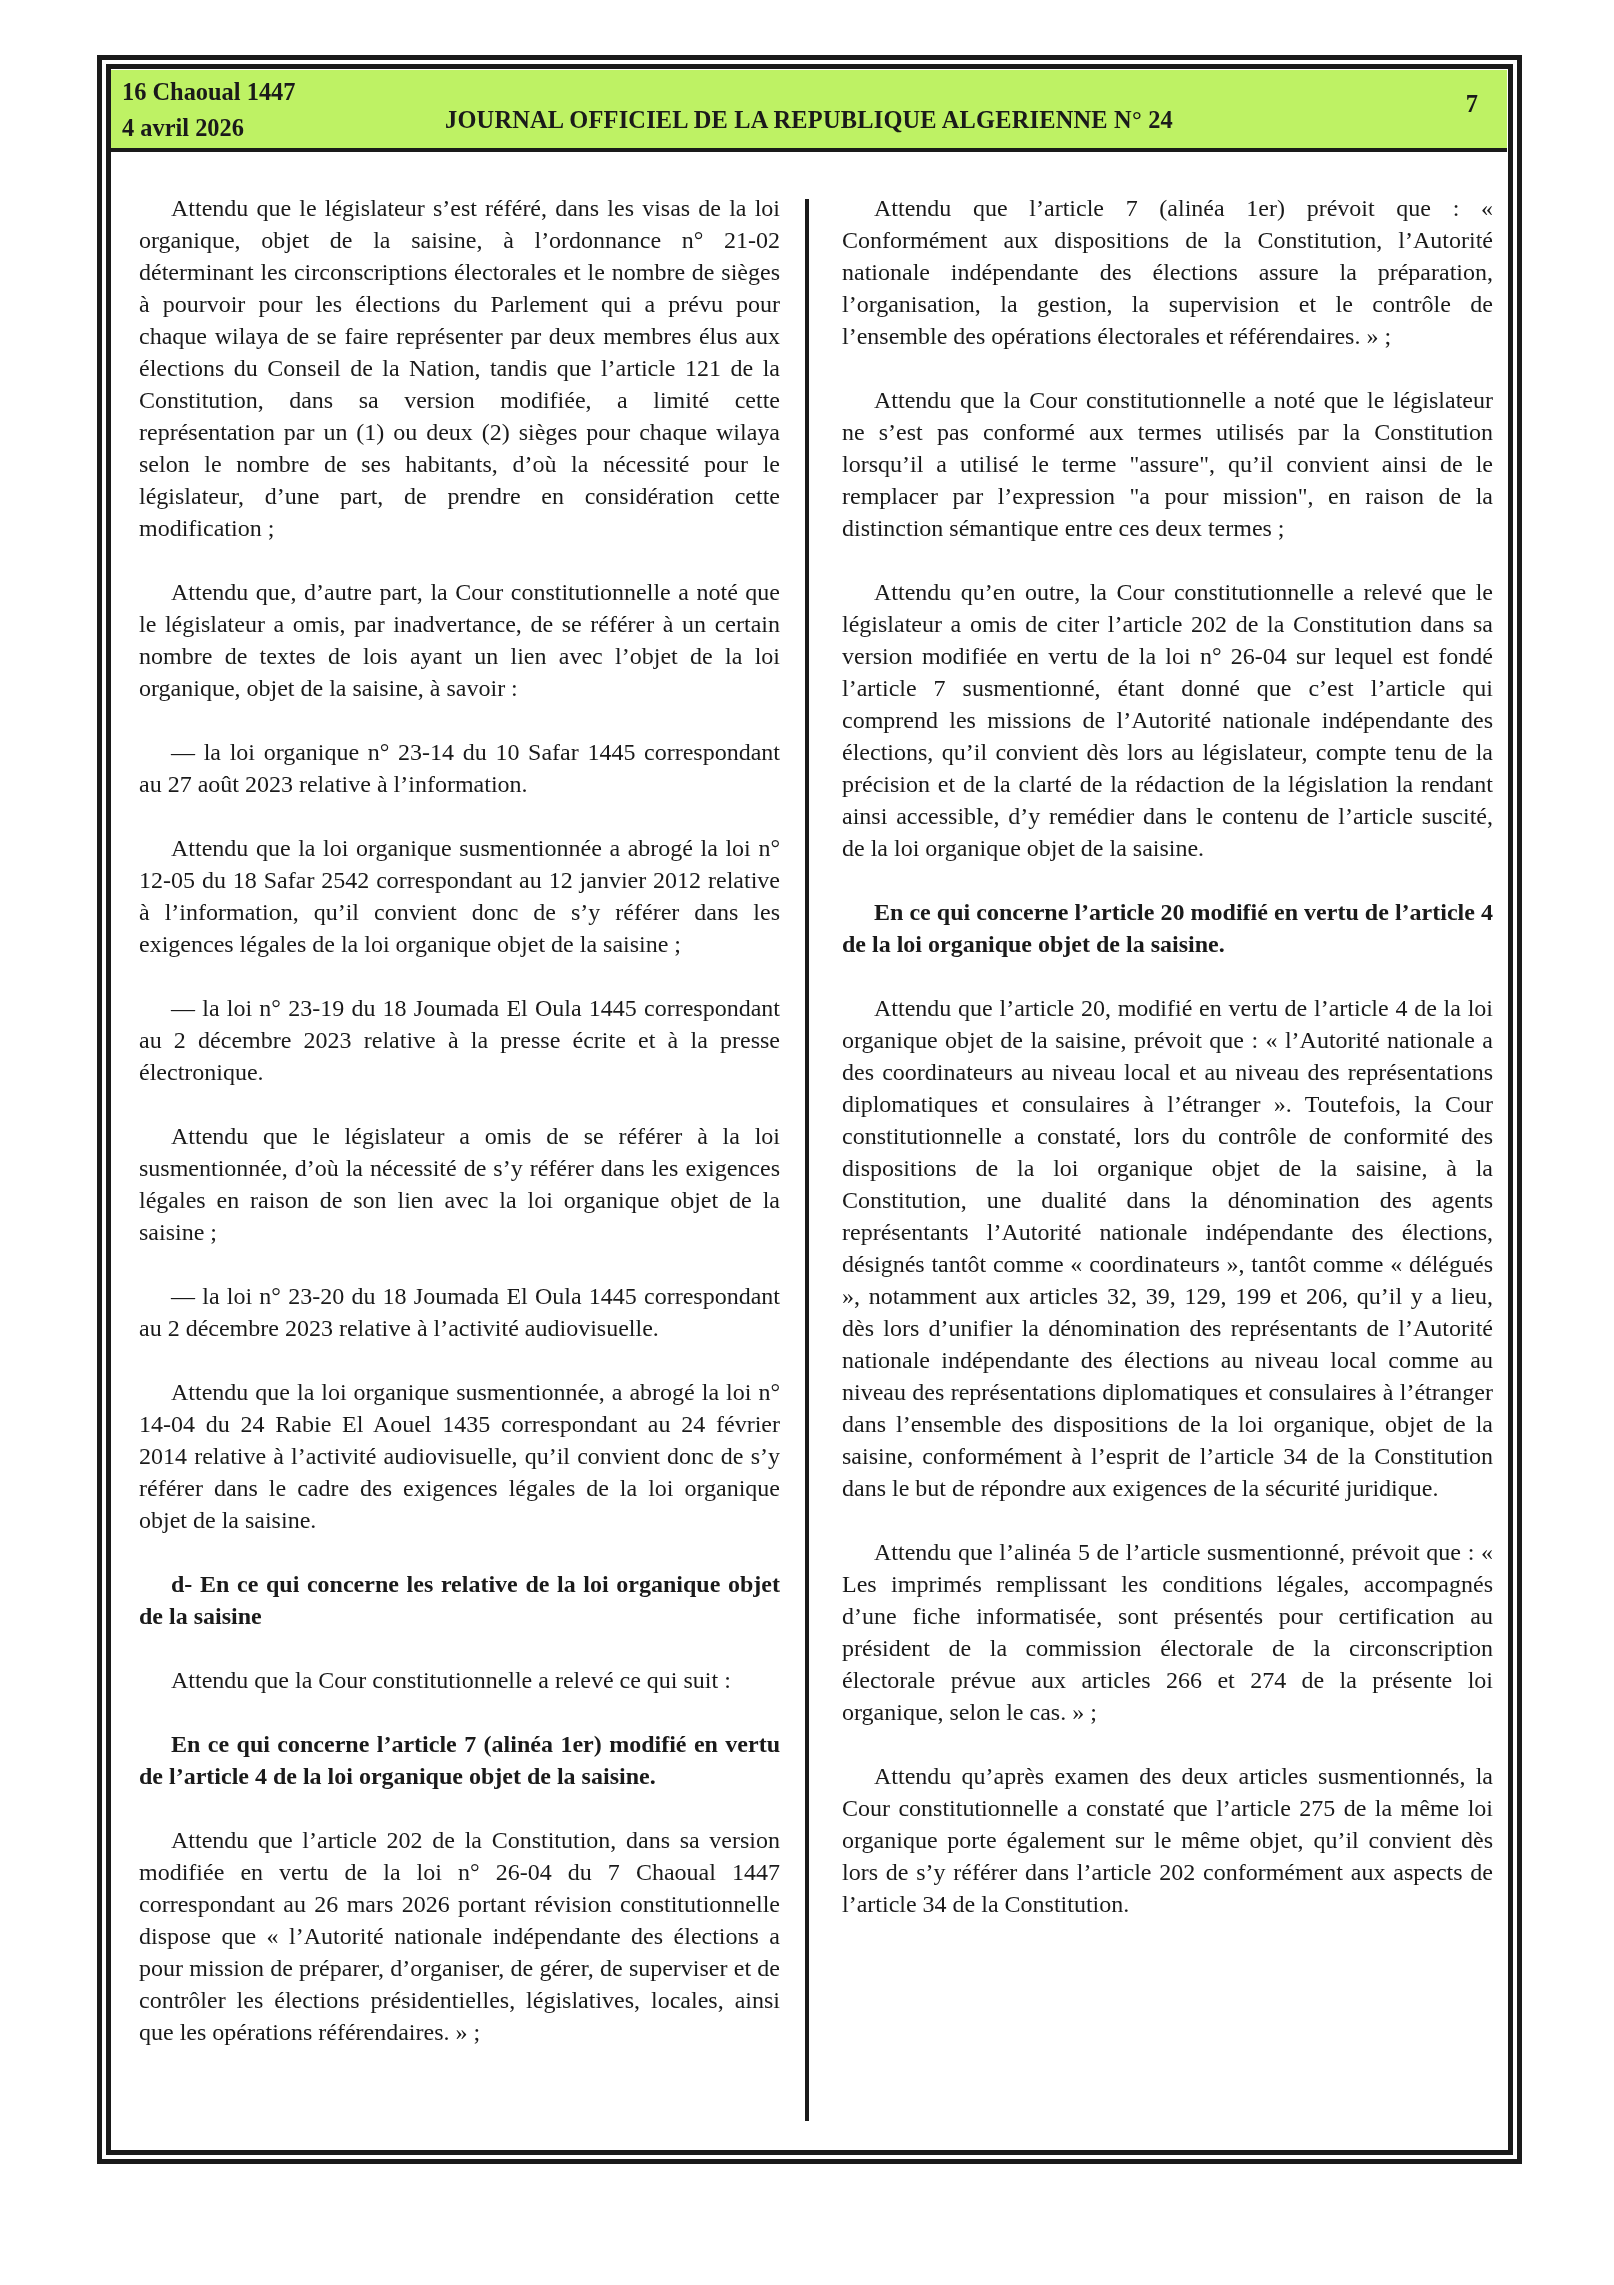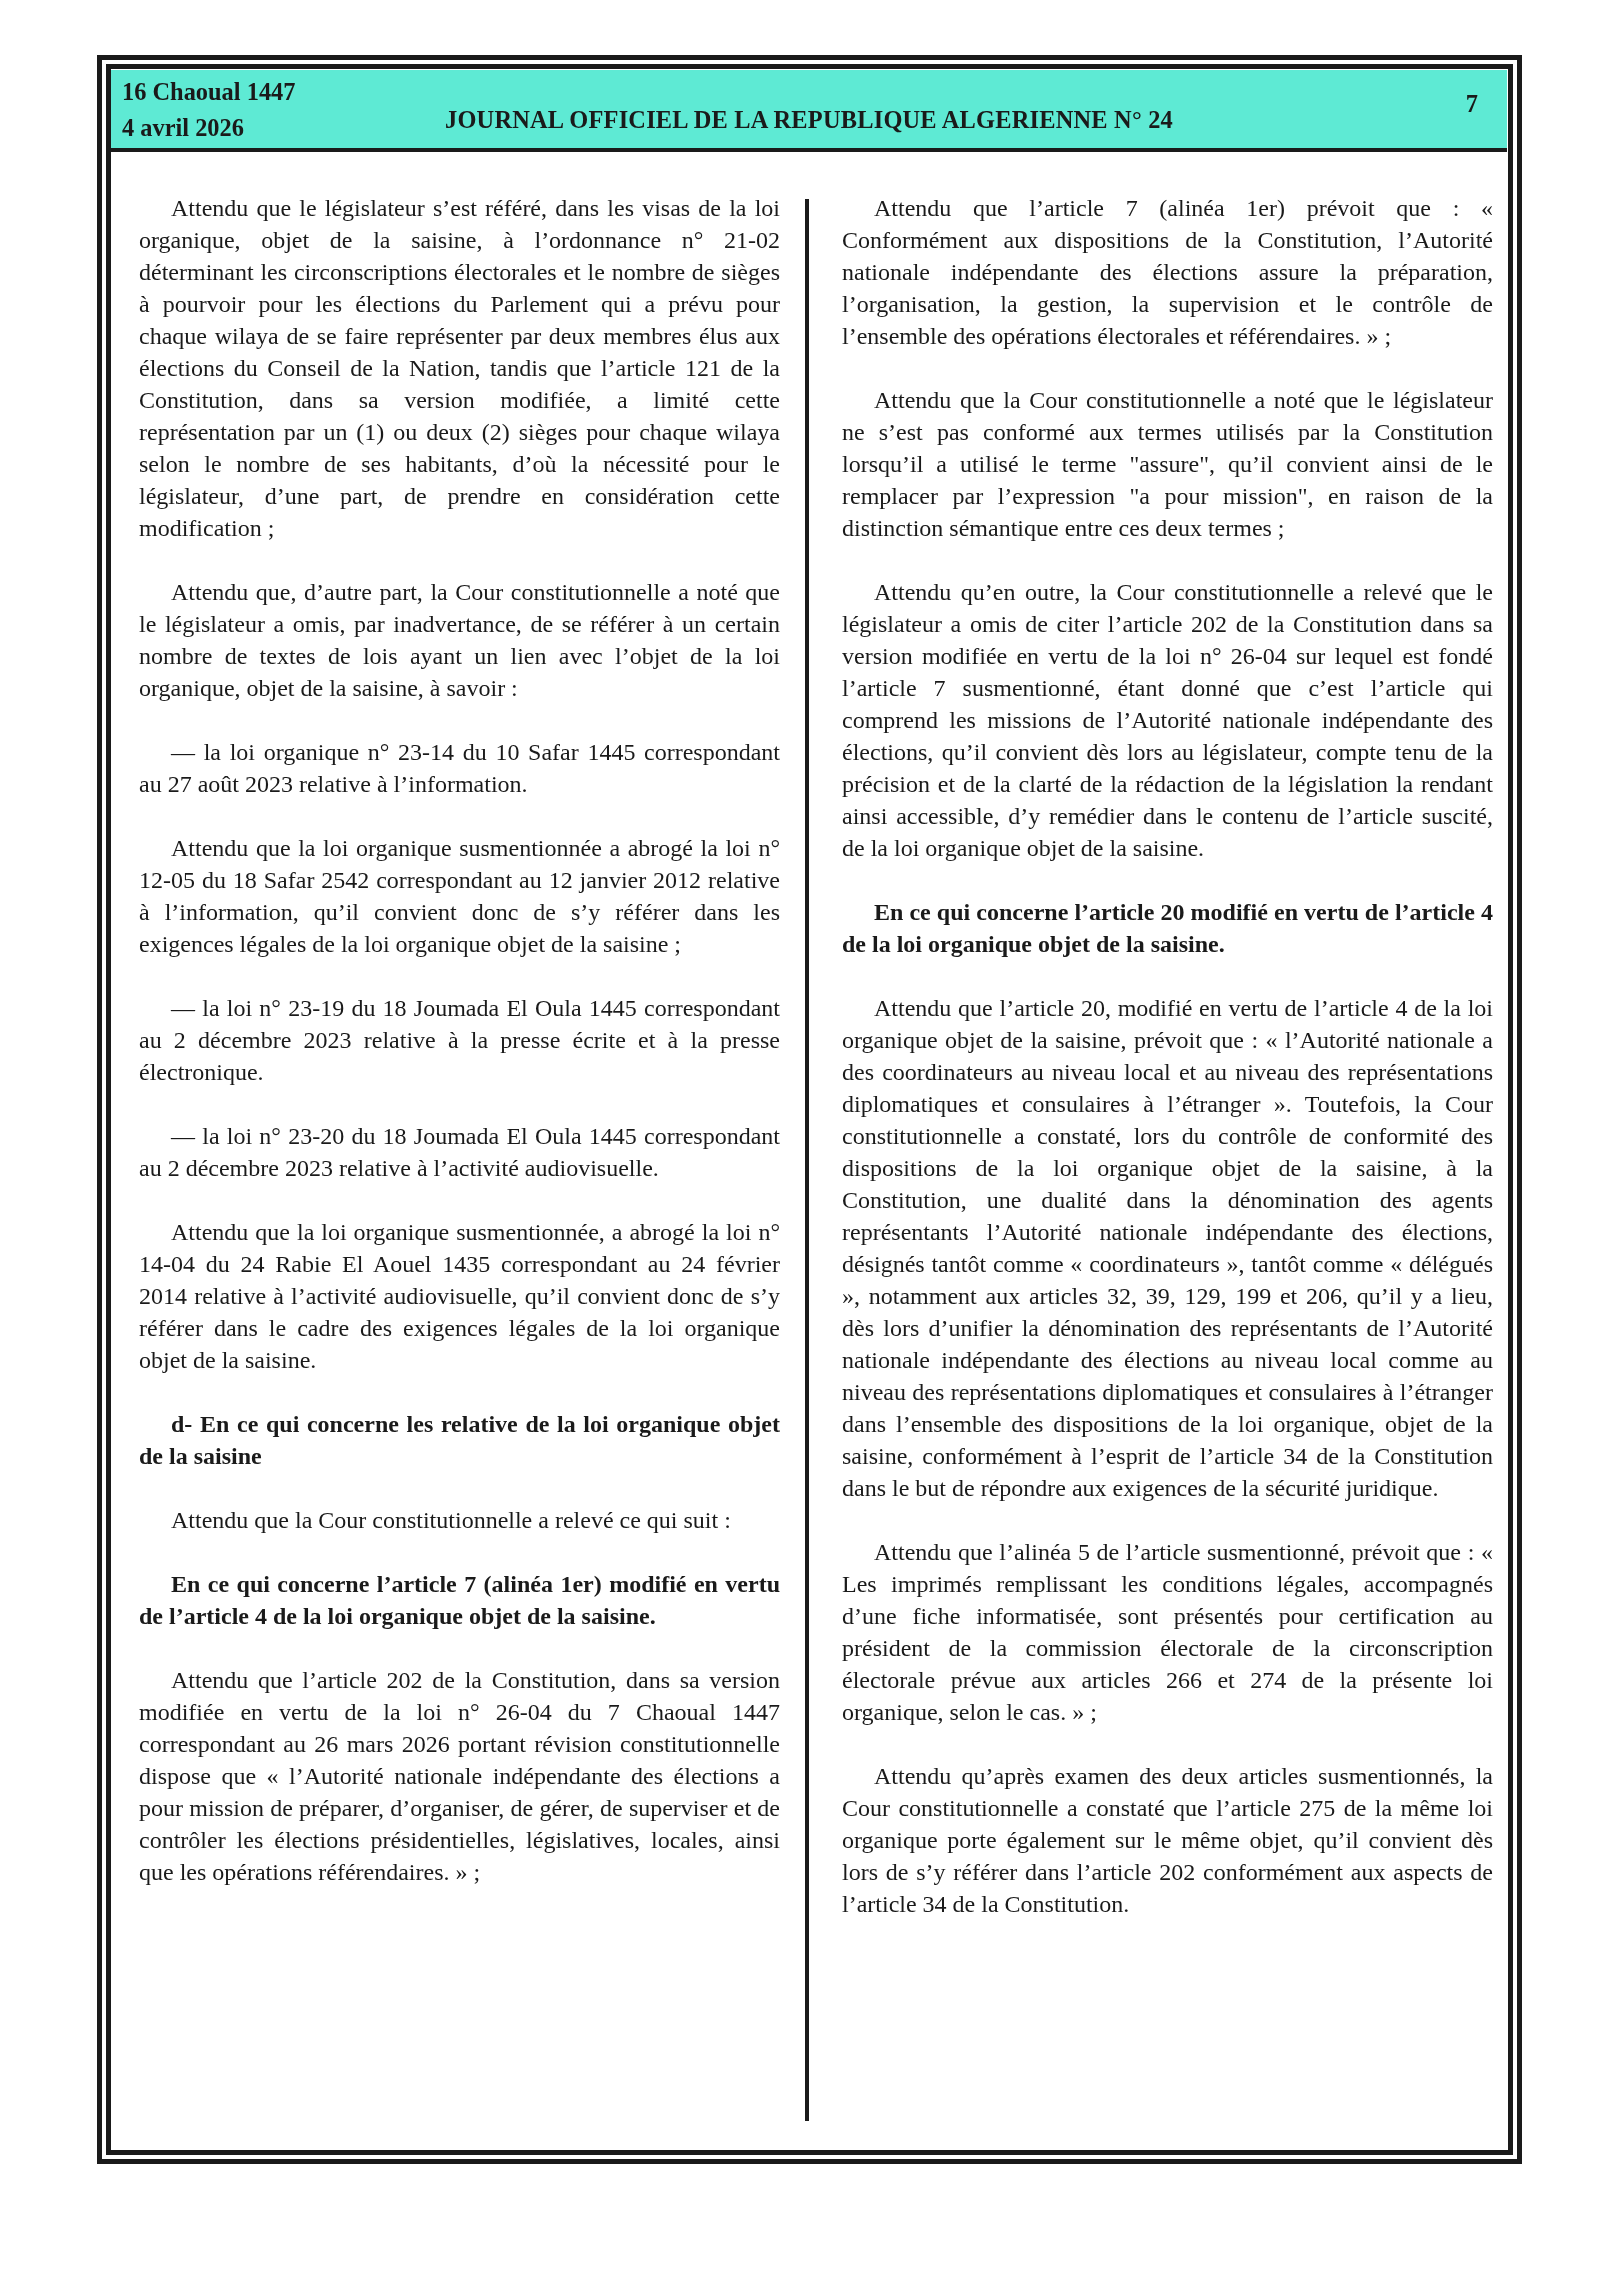--- a/index.html
+++ b/index.html
@@ -5,21 +5,21 @@
   html, body { margin: 0; padding: 0; background: #ffffff; }
   body { width: 1615px; height: 2285px; position: relative; overflow: hidden;
          font-family: "Liberation Serif", "DejaVu Serif", serif; color: #1a1a1a; }
 
   .frame-outer { position: absolute; left: 97px; top: 55px; width: 1425px; height: 2109px;
                  border: 5.4px solid #1a1a1a; box-sizing: border-box; }
   .frame-inner { position: absolute; left: 106px; top: 64px; width: 1407px; height: 2091px;
                  border: 5.4px solid #1a1a1a; box-sizing: border-box; }
 
   .header { position: absolute; left: 111px; top: 70px; width: 1396px; height: 78px;
-            background: #5eead4; border-bottom: 4.5px solid #1a1a1a; box-sizing: content-box; }
+            background: #bef264; border-bottom: 4.5px solid #1a1a1a; box-sizing: content-box; }
   .hdr-date { position: absolute; left: 11px; top: 3.6px; font-weight: bold; font-size: 24.4px;
               line-height: 36px; }
   .hdr-title { position: absolute; left: 0; right: 0; top: 36px; text-align: center;
                font-weight: bold; font-size: 24.4px; letter-spacing: 0.2px; }
   .hdr-page { position: absolute; right: 29px; top: 20px; font-weight: bold; font-size: 24.4px; }
 
   .col { position: absolute; top: 192px; font-size: 24px; line-height: 32px;
          text-align: justify; }
   .col-left { left: 127px; width: 653px; }
   .col-right { left: 830px; width: 663px; }
@@ -43,20 +43,21 @@
   <div class="hdr-title">JOURNAL OFFICIEL DE LA REPUBLIQUE ALGERIENNE N° 24</div>
   <div class="hdr-page">7</div>
 </div>
 
 <div class="col col-left">
   <p>Attendu que le législateur s’est référé, dans les visas de la loi organique, objet de la saisine, à l’ordonnance n° 21-02 déterminant les circonscriptions électorales et le nombre de sièges à pourvoir pour les élections  du Parlement qui a prévu pour chaque wilaya de se faire représenter par deux membres élus aux élections du Conseil de la Nation, tandis que l’article 121 de la Constitution, dans sa version modifiée, a limité cette représentation par un (1) ou deux (2) sièges pour chaque wilaya selon le nombre de ses habitants, d’où la nécessité pour le législateur, d’une part, de prendre en considération cette modification ;</p>
   <p>Attendu que, d’autre part, la Cour constitutionnelle a noté que le législateur a omis, par inadvertance, de se référer à un certain nombre de textes de lois ayant un lien avec l’objet de la loi organique, objet de la saisine, à savoir :</p>
   <p>— la loi organique n° 23-14 du 10 Safar 1445 correspondant au 27 août 2023 relative à l’information.</p>
   <p>Attendu que la loi organique susmentionnée a abrogé la loi n° 12-05 du 18 Safar 2542 correspondant au 12 janvier 2012 relative à l’information, qu’il convient donc de s’y référer dans les exigences légales de la loi organique objet de la saisine ;</p>
   <p>— la loi n° 23-19 du 18 Joumada El Oula 1445 correspondant au 2 décembre 2023 relative à la presse écrite et à la presse électronique.</p>
+  <p>Attendu que le législateur a omis de se référer à la loi susmentionnée, d’où la nécessité de s’y référer dans les exigences légales en raison de son lien avec la loi organique objet de la saisine ;</p>
   <p>— la loi n° 23-20 du 18 Joumada El Oula 1445 correspondant au 2 décembre 2023 relative à l’activité audiovisuelle.</p>
   <p>Attendu que la loi organique susmentionnée, a abrogé la loi n° 14-04 du 24 Rabie El Aouel 1435 correspondant au 24 février 2014 relative à l’activité audiovisuelle, qu’il convient donc de s’y référer dans le cadre des exigences légales de la loi organique objet de la saisine.</p>
   <p class="bold">d- En ce qui concerne les relative de la loi organique objet de la saisine</p>
   <p>Attendu que la Cour constitutionnelle a relevé ce qui suit :</p>
   <p class="bold">En ce qui concerne l’article 7 (alinéa 1er) modifié en vertu de l’article 4 de la loi organique objet de la saisine.</p>
   <p>Attendu que l’article 202 de la Constitution, dans sa version modifiée en vertu de la loi n° 26-04 du 7 Chaoual 1447 correspondant au 26 mars 2026 portant révision constitutionnelle dispose que « l’Autorité nationale indépendante des élections a pour mission de préparer, d’organiser, de gérer, de superviser et de contrôler les élections présidentielles, législatives, locales, ainsi que les opérations référendaires. » ;</p>
 </div>
 
 <div class="divider"></div>
 

